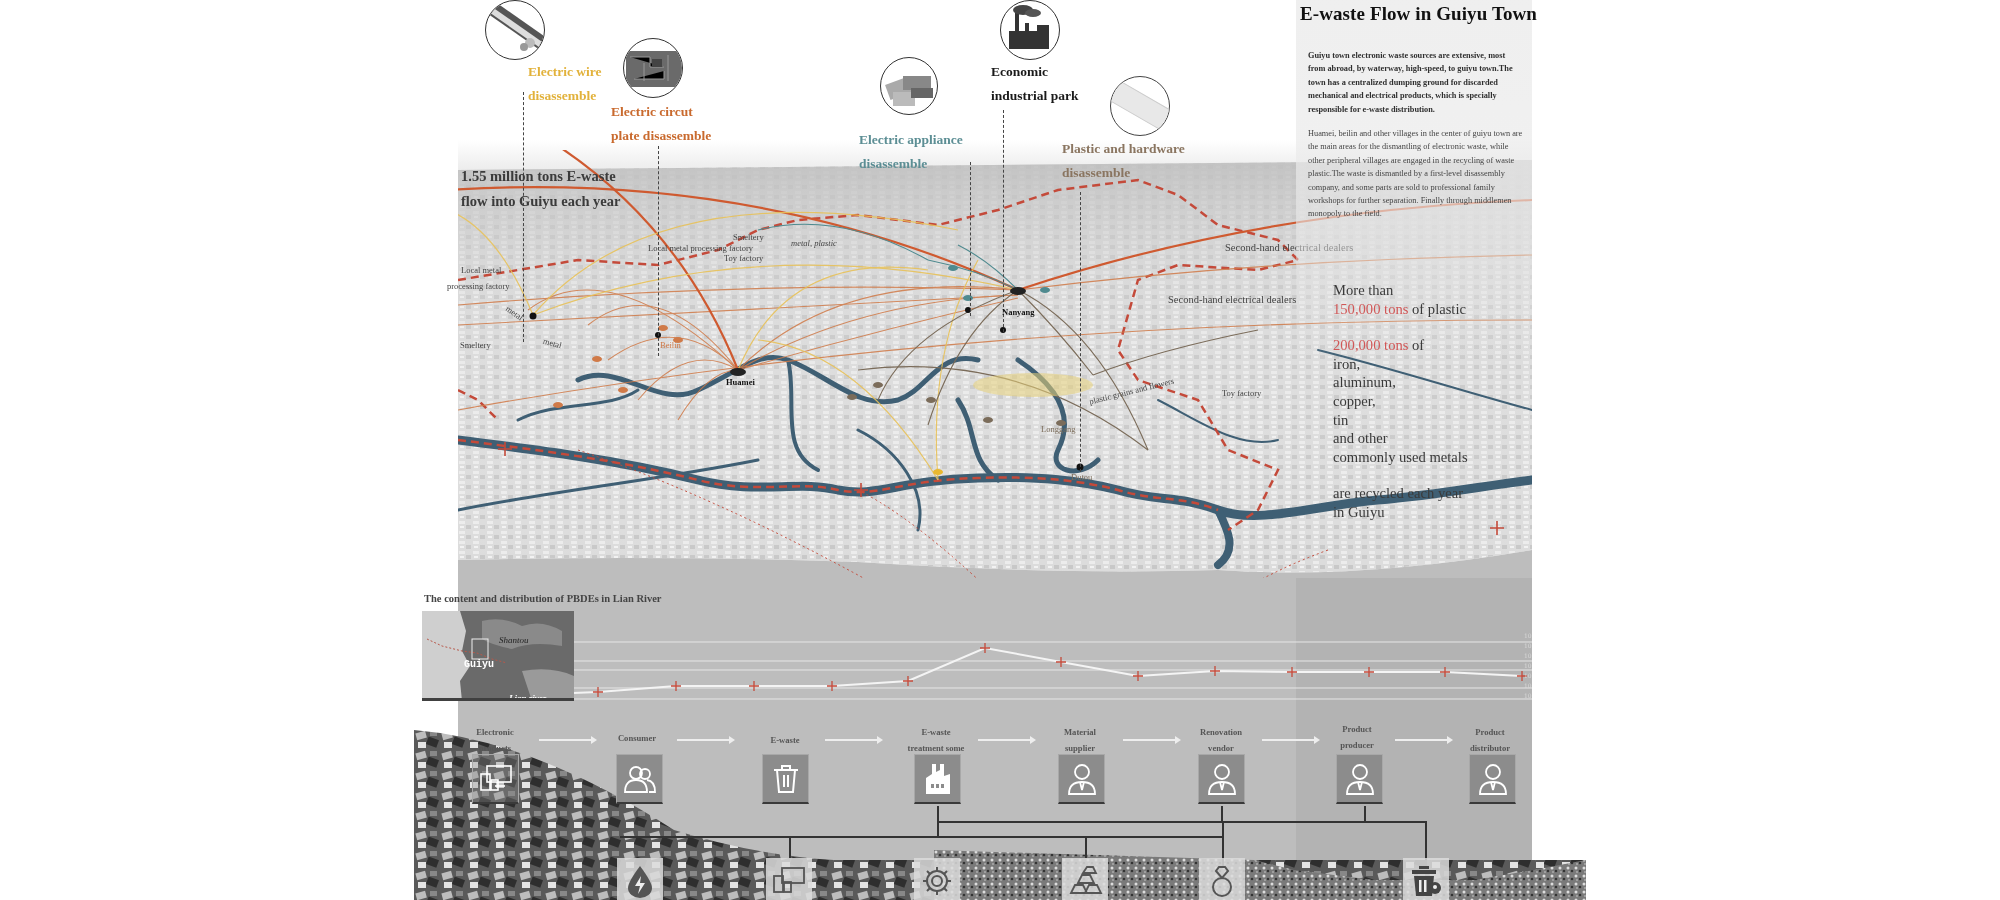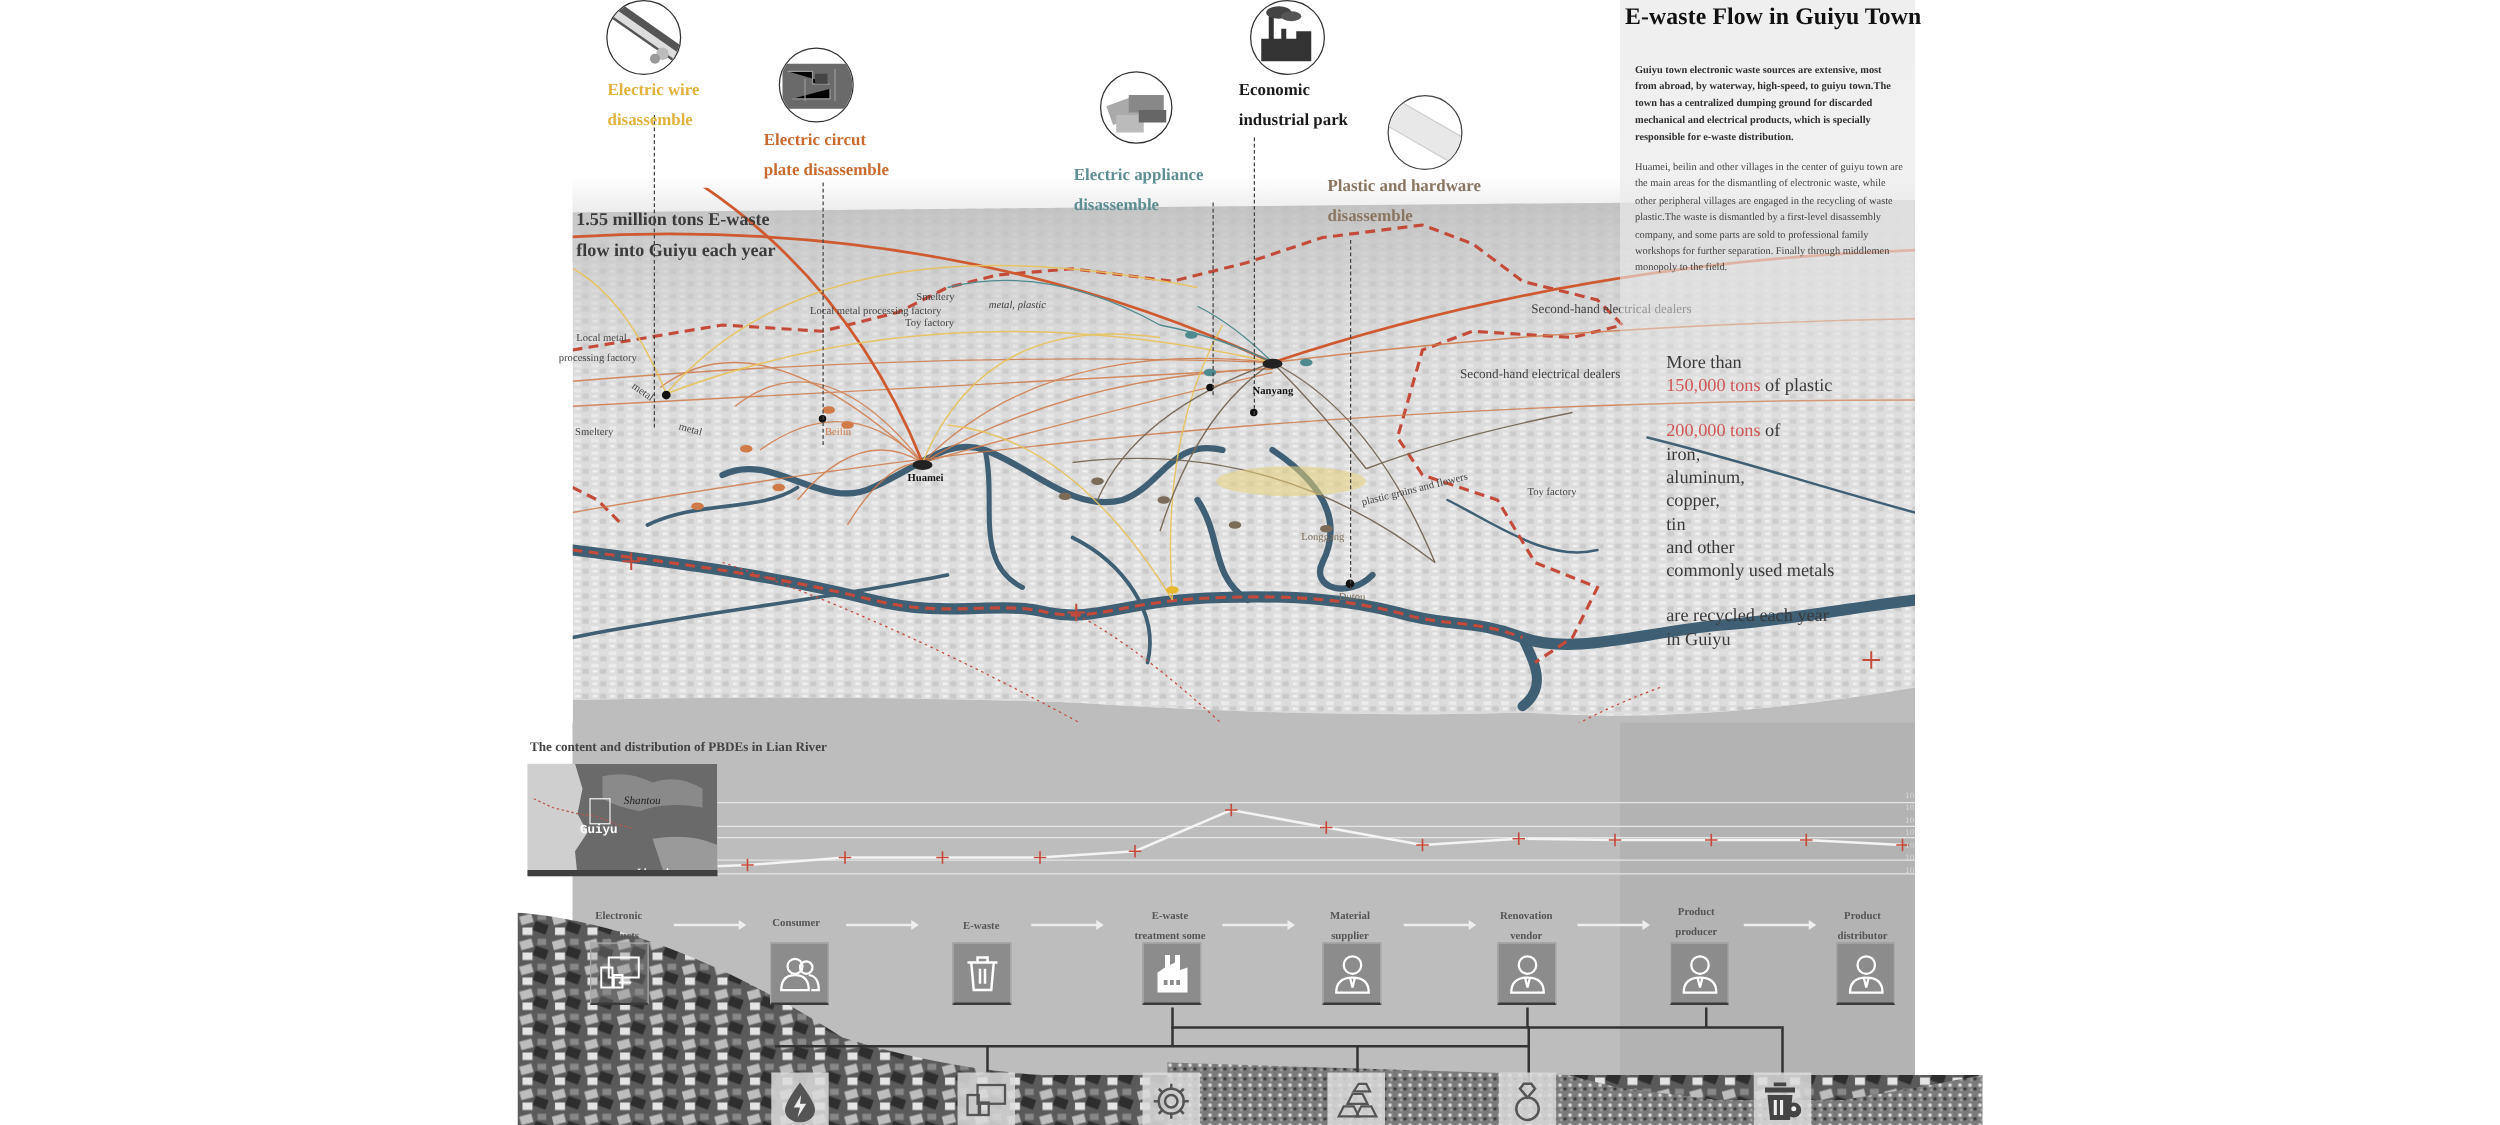--- a/index.html
+++ b/index.html
@@ -28,21 +28,21 @@
   .para { position: absolute; left: 1308px; width: 216px; font-size: 8.3px; line-height: 13.4px; color: #333; }
   .para.p1 { top: 49px; font-weight: bold; color: #2f2f2f; }
   .para.p2 { top: 127px; color: #444; }
 
   .stats { position: absolute; left: 1333px; top: 281px; font-size: 14.6px; line-height: 18.6px; color: #3a3a3a; }
   .stats .red { color: #d15757; }
   .stats .gap { height: 18px; }
 
   
   .callout { position: absolute; font-size: 13.5px; font-weight: bold; line-height: 24px; white-space: nowrap; }
-  .c-yellow { color: #e2b23b; }
+  .c-yellow { color: #e2b23b; margin-left: 42px; }
   .c-orange { color: #c96a2e; }
   .c-teal { color: #5c8e94; }
   .c-black { color: #1a1a1a; }
   .c-brown { color: #8a7560; }
   .circle-ic {
     position: absolute; border: 1.6px solid #333; border-radius: 50%; background: #fff; overflow: hidden;
   }
   .vline { position: absolute; width: 0; border-left: 1.3px dashed #444; }
 
   .bigtxt { position: absolute; left: 461px; top: 164px; font-size: 14.5px; font-weight: bold; color: #3b3b3b; line-height: 25px; }
@@ -56,21 +56,21 @@
     position: absolute; left: 458px; top: 578px; width: 1074px; height: 322px;
     background: #bdbdbd;
   }
   #chart-bg2 {
     position: absolute; left: 1296px; top: 578px; width: 236px; height: 322px;
     background: #b3b3b3;
   }
   .chart-title { position: absolute; left: 424px; top: 593px; font-size: 10.5px; font-weight: bold; color: #444; white-space: nowrap; }
   #inset {
     position: absolute; left: 422px; top: 611px; width: 152px; height: 90px;
-    background: #d0d0d0; border-bottom: 5px solid #404040; overflow: hidden;
+    background: #d0d0d0; border-bottom: 3px solid #404040; overflow: hidden;
   }
   .inset-lbl { position: absolute; font-size: 9px; color: #222; font-style: italic; }
   .inset-lbl.w { color: #fff; font-weight: bold; font-style: italic; }
   .inset-lbl.guiyu { color: #fff; font-style: normal; font-weight: bold; font-size: 10px; font-family: Liberation Mono, monospace; }
 
   
   .step-lbl { position: absolute; width: 100px; text-align: center; font-size: 8.6px; line-height: 16px; font-weight: bold; color: #555; }
   .step-box {
     position: absolute; width: 47px; height: 50px; background: #8c8c8c;
     border: 1px solid #a8a8a8; border-bottom: 2px solid #3a3a3a;

